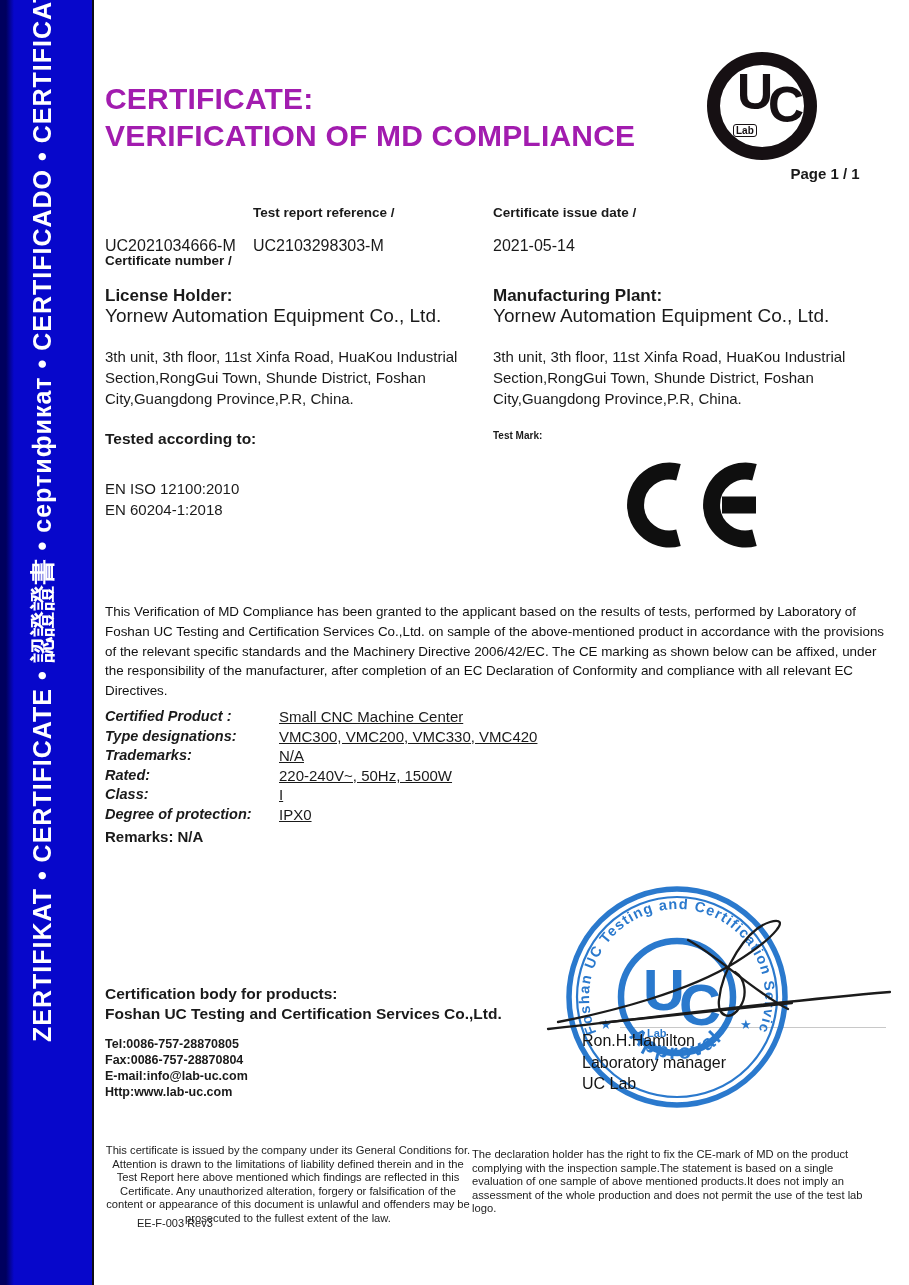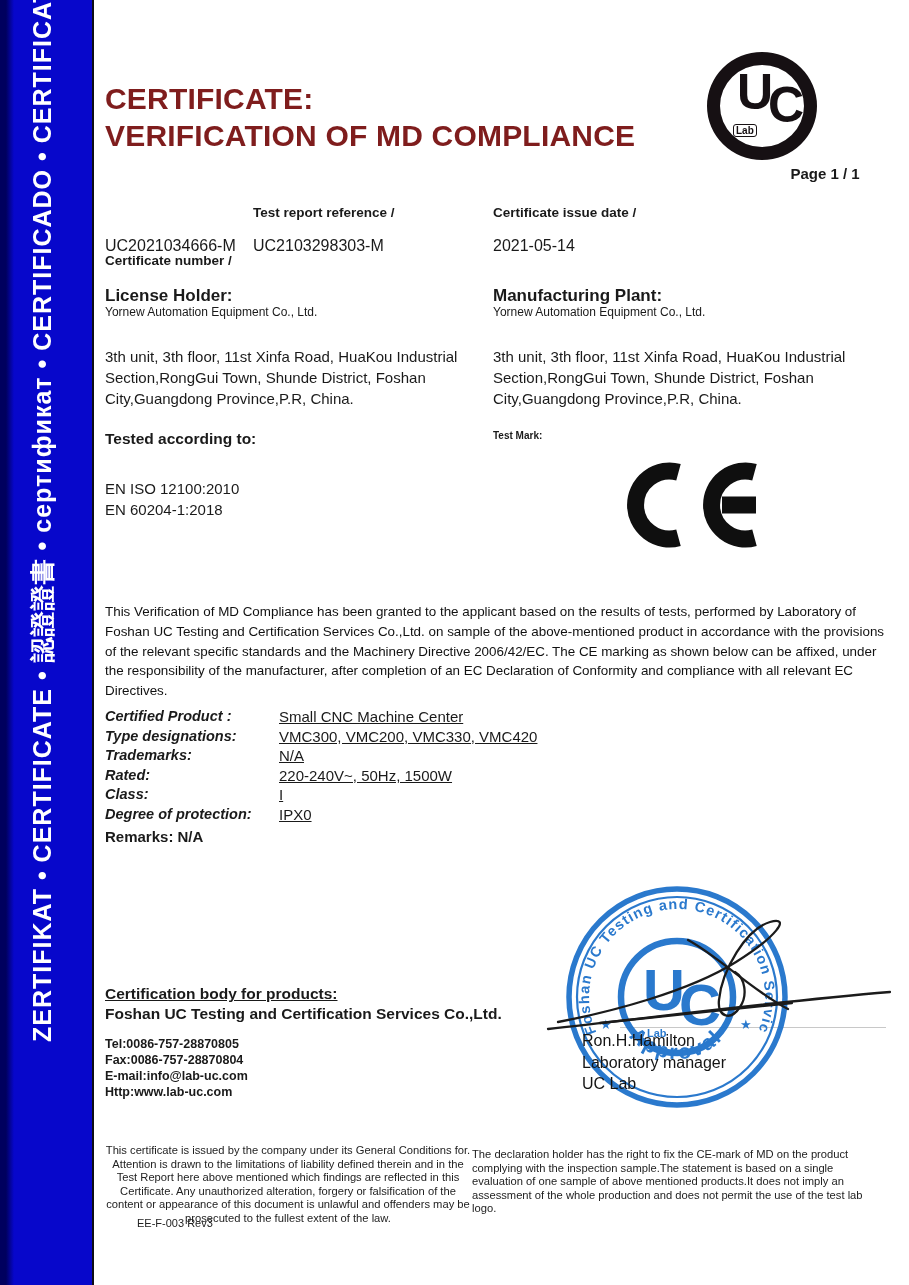--- a/index.html
+++ b/index.html
@@ -14,54 +14,54 @@
     border-right:2px solid #0d0d16;
   }
   .sidebar-text {
     position:absolute; left:26px; top:1042px;
     transform:rotate(-90deg); transform-origin:left top;
     white-space:nowrap; color:#ffffff; font-weight:bold;
     font-size:25px; letter-spacing:1px;
   }
 
   
-  .title { position:absolute; left:105px; top:80px; font-size:30px; font-weight:bold; color:#7f1d1d; line-height:37px; letter-spacing:0.2px; }
+  .title { position:absolute; left:105px; top:80px; font-size:30px; font-weight:bold; color:#a21caf; line-height:37px; letter-spacing:0.2px; }
   .page-label { position:absolute; left:770px; top:165px; width:110px; text-align:center; font-size:15px; font-weight:bold; }
 
   
   .uc-logo { position:absolute; left:707px; top:52px; width:110px; height:108px; border:13px solid #161013; border-radius:50%; background:#fff; }
   .uc-logo .u { position:absolute; left:17px; top:-2px;  font-size:50px; font-weight:bold; color:#161013; letter-spacing:-2px; }
   .uc-logo .c { position:absolute; left:48px; top:11px; font-size:50px; font-weight:bold; color:#161013; }
   .uc-logo .lab { position:absolute; left:13px; top:59px; font-size:10px; font-weight:bold; color:#161013; border:1.5px solid #161013; border-radius:3px; padding:0 2px; }
 
   
   .meta-label { position:absolute; font-size:13.5px; font-weight:bold; }
   .meta-value { position:absolute; font-size:16px; }
 
   
   .blk-label { position:absolute; font-size:17px; font-weight:bold; }
-  .blk-value { position:absolute; font-size:12px; }
+  .blk-value { position:absolute; font-size:19px; }
   .addr { position:absolute; font-size:15px; line-height:21px; width:392px; }
 
   
   .std { position:absolute; left:105px; font-size:15px; }
   .ce-mark { position:absolute; left:616px; top:458px; }
 
   
   .statement { position:absolute; left:105px; top:602px; width:780px; font-size:13.4px; line-height:19.8px; color:#111; }
 
   
   .prod { position:absolute; left:105px; top:707px; }
   .prod-row { display:flex; line-height:19.5px; }
   .prod-label { width:162px; text-align:left; font-weight:bold; font-style:italic; font-size:14.5px; }
   .prod-value { margin-left:12px; font-size:15px;text-decoration:underline; }
   .remarks { position:absolute; left:105px; top:828px; font-size:15px; font-weight:bold; }
 
   
-  .certbody-1 { position:absolute; left:105px; top:985px; font-size:15.5px; font-weight:bold;text-decoration:underline; }
+  .certbody-1 { position:absolute; left:105px; top:985px; font-size:15.5px; font-weight:bold; }
   .certbody-2 { position:absolute; left:105px; top:1005px; font-size:15.5px; font-weight:bold; }
   .contact { position:absolute; left:105px; top:1036px; font-size:12.5px; font-weight:bold; line-height:16px; }
 
   
   .stamp { position:absolute; left:557px; top:877px; z-index:1; }
   .sig-line { position:absolute; left:620px; top:1027px; width:266px; border-top:1px solid #c8c8c8; z-index:0; }
   .signature { position:absolute; left:540px; top:912px; z-index:3; }
   .signer { position:absolute; left:582px; top:1030px; z-index:2; font-size:16px; line-height:21.5px; color:#141414; }
 
   

